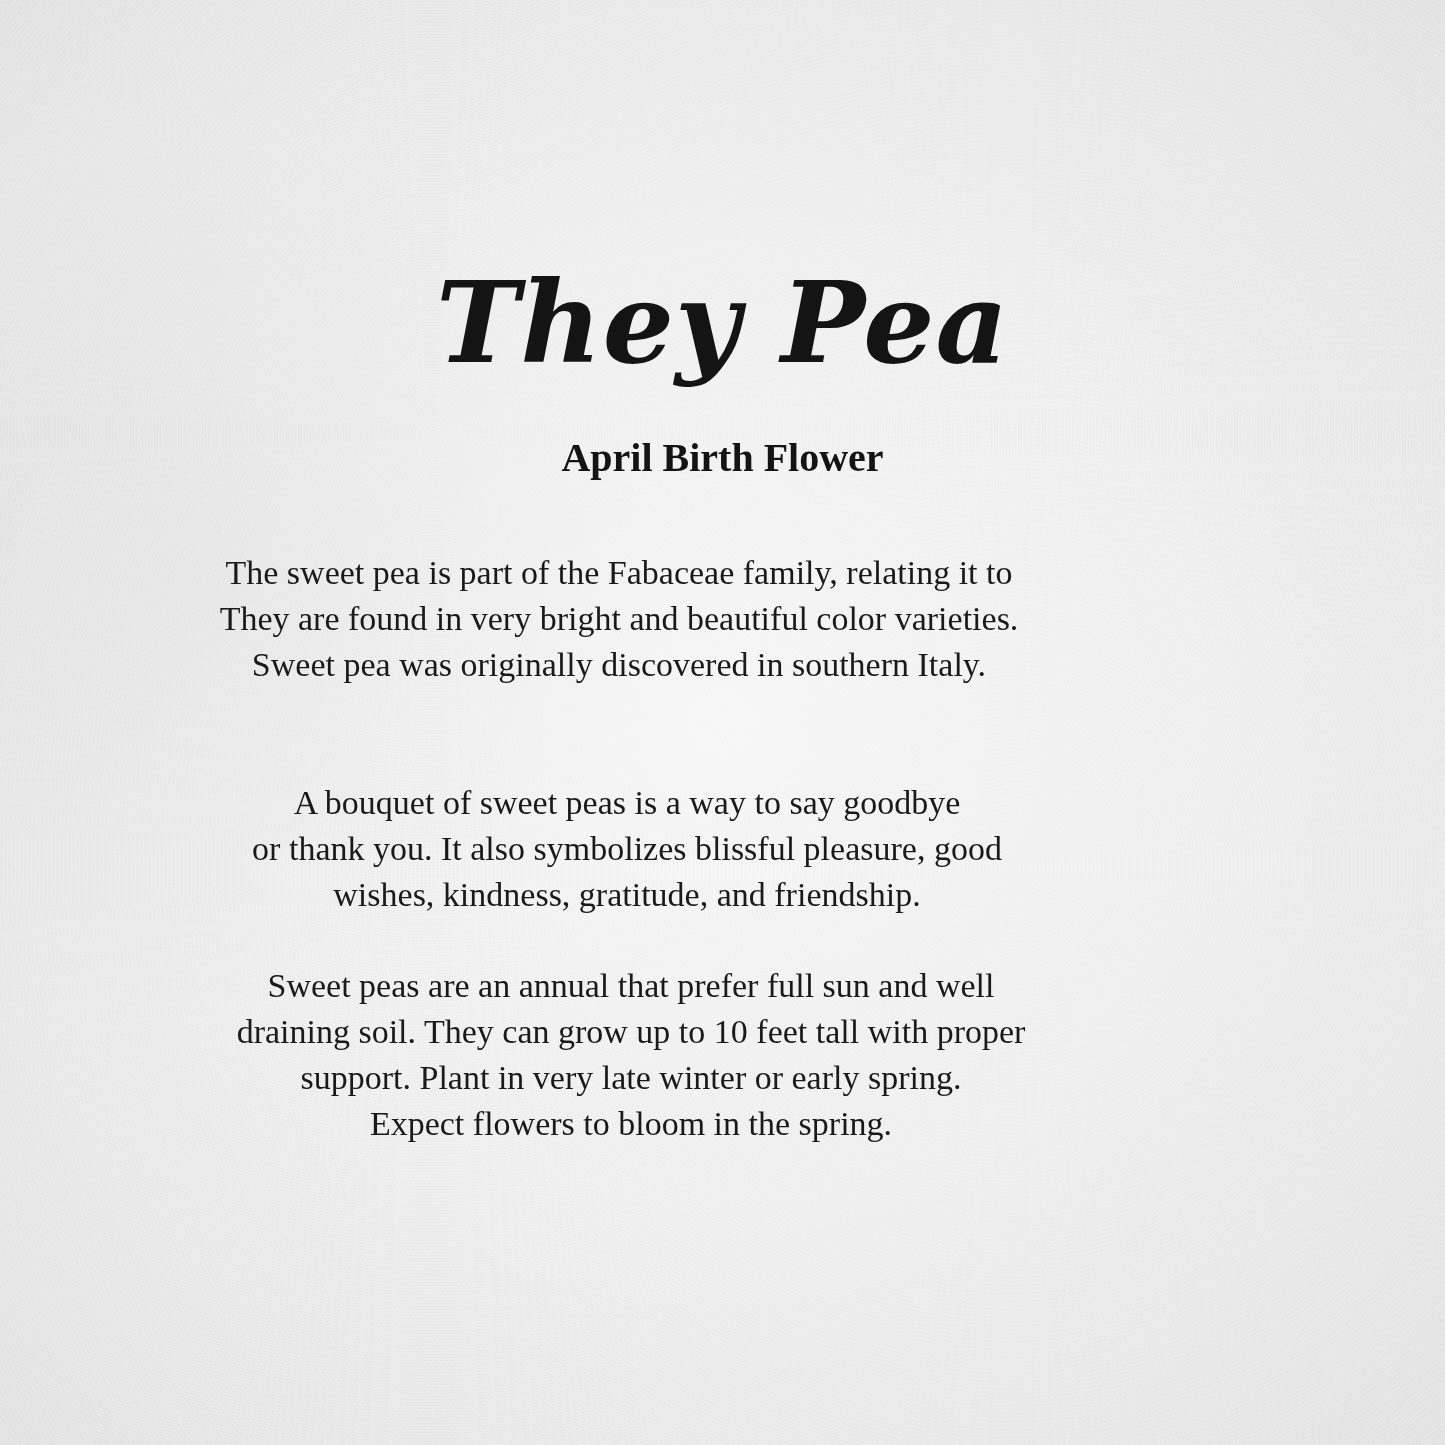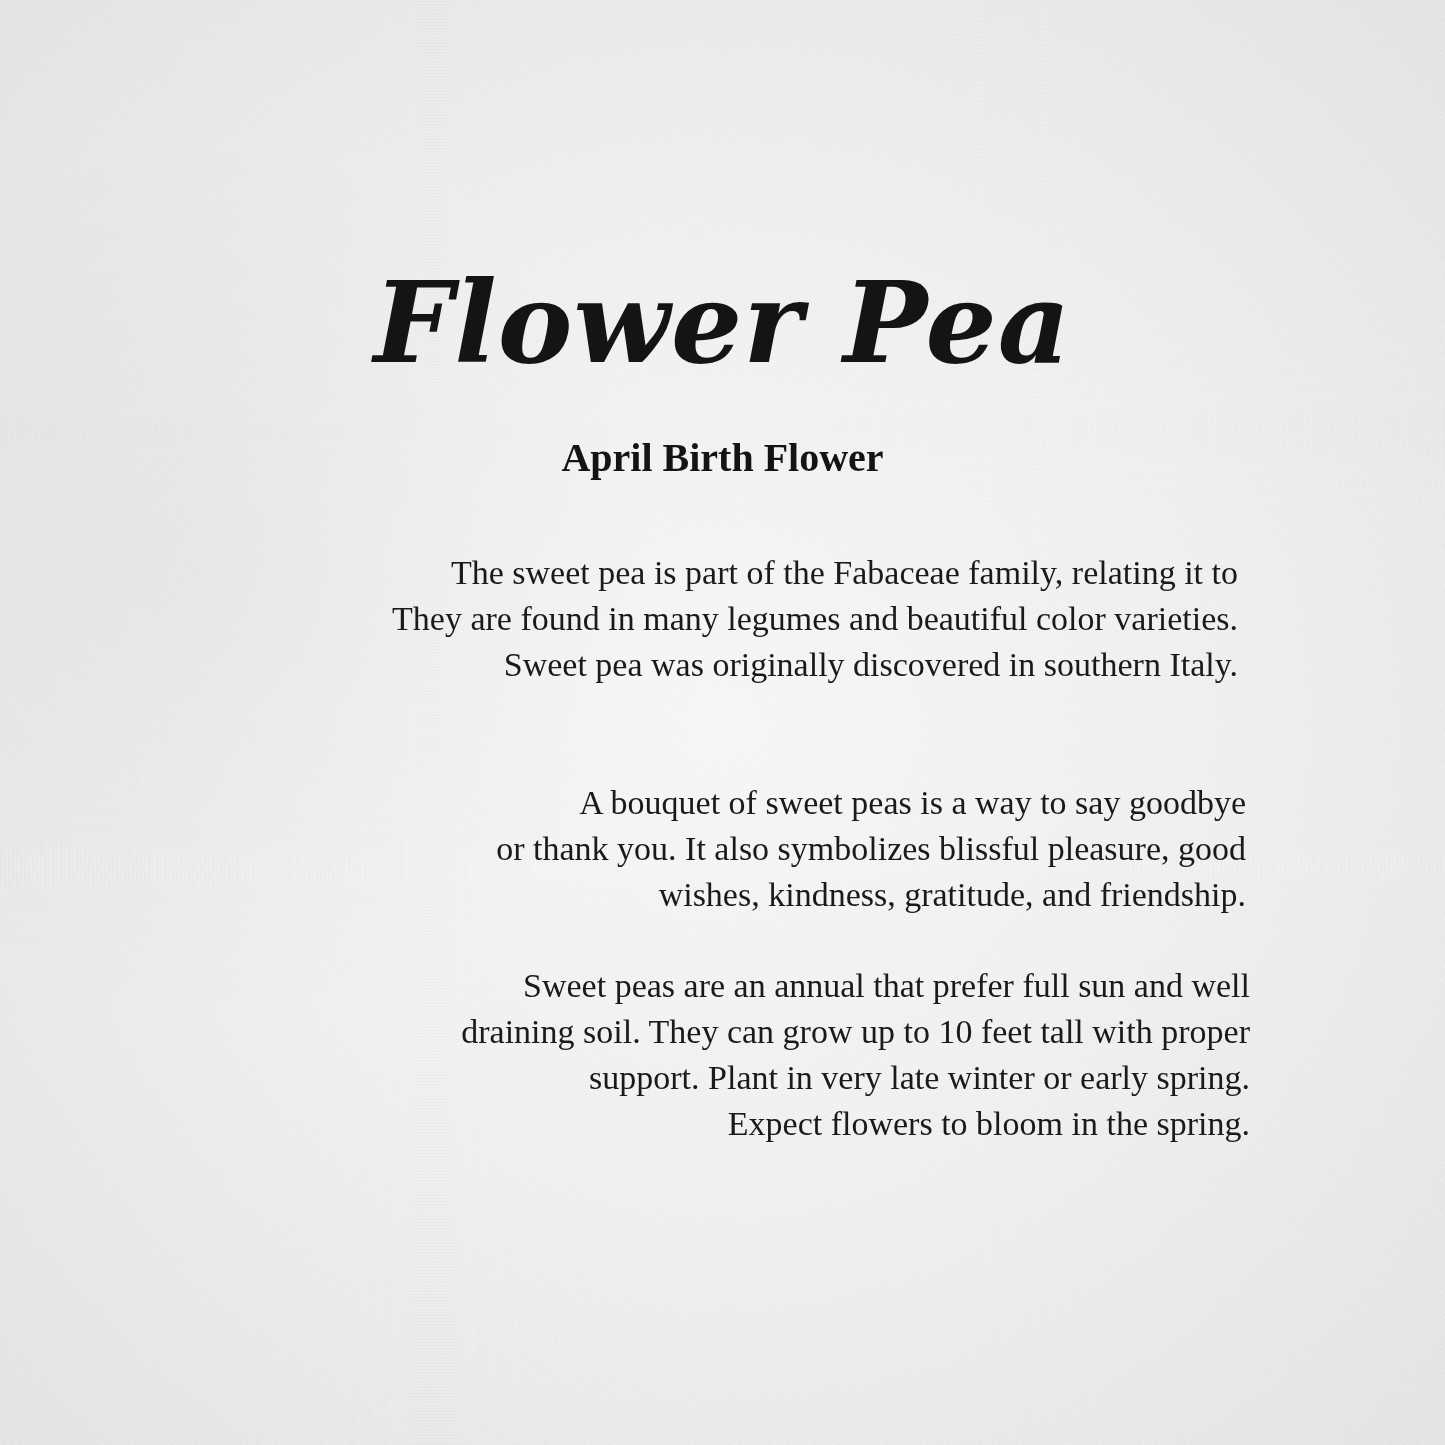--- a/index.html
+++ b/index.html
@@ -48,45 +48,45 @@
       font-weight: bold;
       font-size: 40px;
       line-height: 52px;
       color: #141414;
       margin: 0;
     }
     .para {
       position: absolute;
       left: 0;
       width: 1238px;
-      text-align: right;
+      text-align: center;
       font-family: "Liberation Serif", serif;
       font-size: 34px;
       line-height: 46px;
       color: #1a1a1a;
       margin: 0;
     }
     .para .line {
       display: block;
       white-space: nowrap;
     }
     .p1 { top: 550px; }
     .p2 { top: 780px; padding-left: 8px; }
     .p3 { top: 963px; padding-left: 12px; }
   </style>
 </head>
 <body>
 
 <div class="page">
-  <h1 class="title">Flower Pea</h1>
+  <h1 class="title">They Pea</h1>
   <h2 class="subtitle">April Birth Flower</h2>
 
   <p class="para p1">
     <span class="line">The sweet pea is part of the Fabaceae family, relating it to</span>
-    <span class="line">They are found in many legumes and beautiful color varieties.</span>
+    <span class="line">They are found in very bright and beautiful color varieties.</span>
     <span class="line">Sweet pea was originally discovered in southern Italy.</span>
   </p>
 
   <p class="para p2">
     <span class="line">A bouquet of sweet peas is a way to say goodbye</span>
     <span class="line">or thank you. It also symbolizes blissful pleasure, good</span>
     <span class="line">wishes, kindness, gratitude, and friendship.</span>
   </p>
 
   <p class="para p3">

